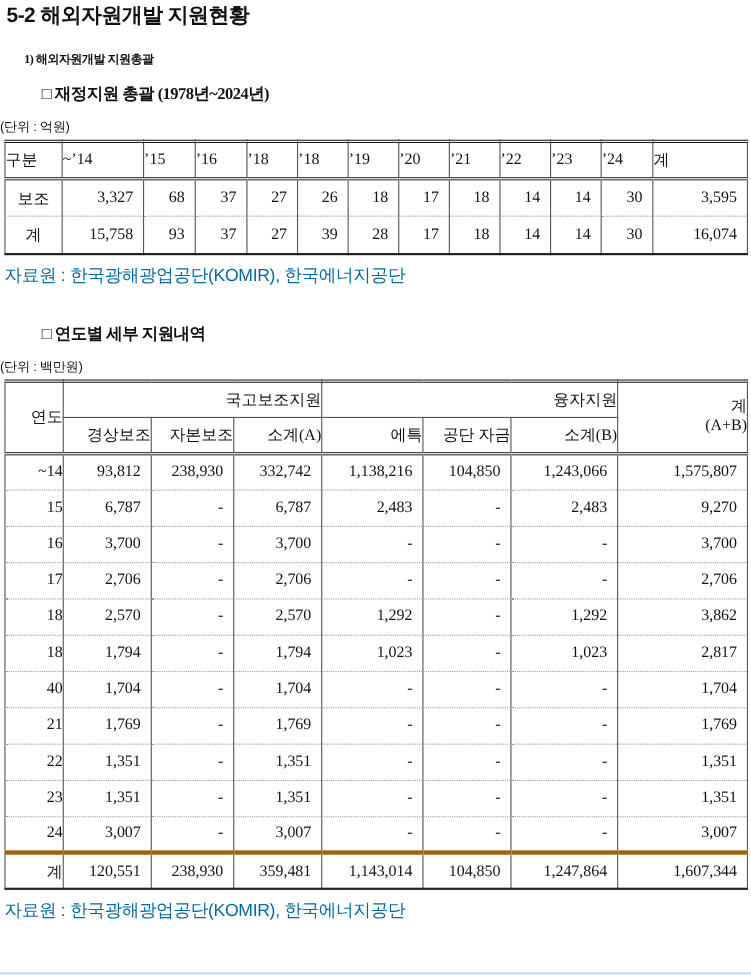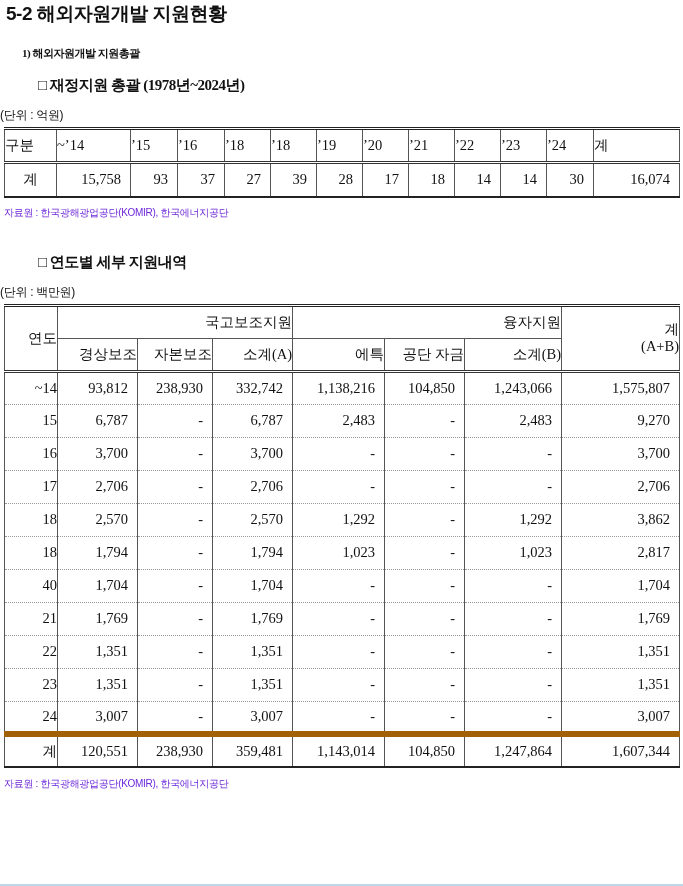--- a/index.html
+++ b/index.html
@@ -61,31 +61,31 @@
   }
   #table1 thead th { border-bottom: 3px double #333; text-align: left; }
   #table1 tbody tr.sep-dotted td, #table1 tbody tr.sep-dotted th { border-bottom: 1px dotted #999; }
   #table1 tbody tr.sep-solid  td, #table1 tbody tr.sep-solid th  { border-bottom: 1px solid #555; }
   #table2 th { text-align: right; height: 33px; }
   #table2 thead tr.group-row th.grp { border-bottom: 1px solid #555; }
   #table2 thead tr.sub-row th { border-bottom: 3px double #333; }
   #table2 thead th.span2 { border-bottom: 3px double #333; }
   #table2 td { height: 33px; }
   #table2 tbody tr td, #table2 tbody tr th { border-bottom: 1px dotted #999; }
-  #table2 tbody tr.last-data td, #table2 tbody tr.last-data th { border-bottom: 6px solid #a16207; }
+  #table2 tbody tr.last-data td, #table2 tbody tr.last-data th { border-bottom: 4px solid #a16207; }
   #table2 tbody tr.total-row td, #table2 tbody tr.total-row th { border-bottom: none; }
   .num { text-align: right; padding-right: 9px; }
   .ctr { text-align: center; }
   .total-head { line-height: 1.15; }
   .source-note {
     font-family: "Liberation Sans", sans-serif;
-    font-size: 10px;
+    font-size: 16px;
     letter-spacing: -0.3px;
     margin: 8px 0 0 4px;
-    color: #6d28d9;
+    color: #0369a1;
   }
   .source-note.bottom { margin-top: 9px; }
   .bottom-edge {
     position: absolute; left: 0; bottom: 0;
     width: 100%; height: 2px;
     background: #bcd7ea;
   }
 </style>
 </head>
 <body>
@@ -125,20 +125,35 @@
         <th>’19</th>
         <th>’20</th>
         <th>’21</th>
         <th>’22</th>
         <th>’23</th>
         <th>’24</th>
         <th>계</th>
       </tr>
   </thead>
   <tbody>
+      <tr class="sep-dotted">
+        <th class="ctr">보조</th>
+        <td class="num">3,327</td>
+        <td class="num">68</td>
+        <td class="num">37</td>
+        <td class="num">27</td>
+        <td class="num">26</td>
+        <td class="num">18</td>
+        <td class="num">17</td>
+        <td class="num">18</td>
+        <td class="num">14</td>
+        <td class="num">14</td>
+        <td class="num">30</td>
+        <td class="num">3,595</td>
+      </tr>
       <tr>
         <th class="ctr">계</th>
         <td class="num">15,758</td>
         <td class="num">93</td>
         <td class="num">37</td>
         <td class="num">27</td>
         <td class="num">39</td>
         <td class="num">28</td>
         <td class="num">17</td>
         <td class="num">18</td>

